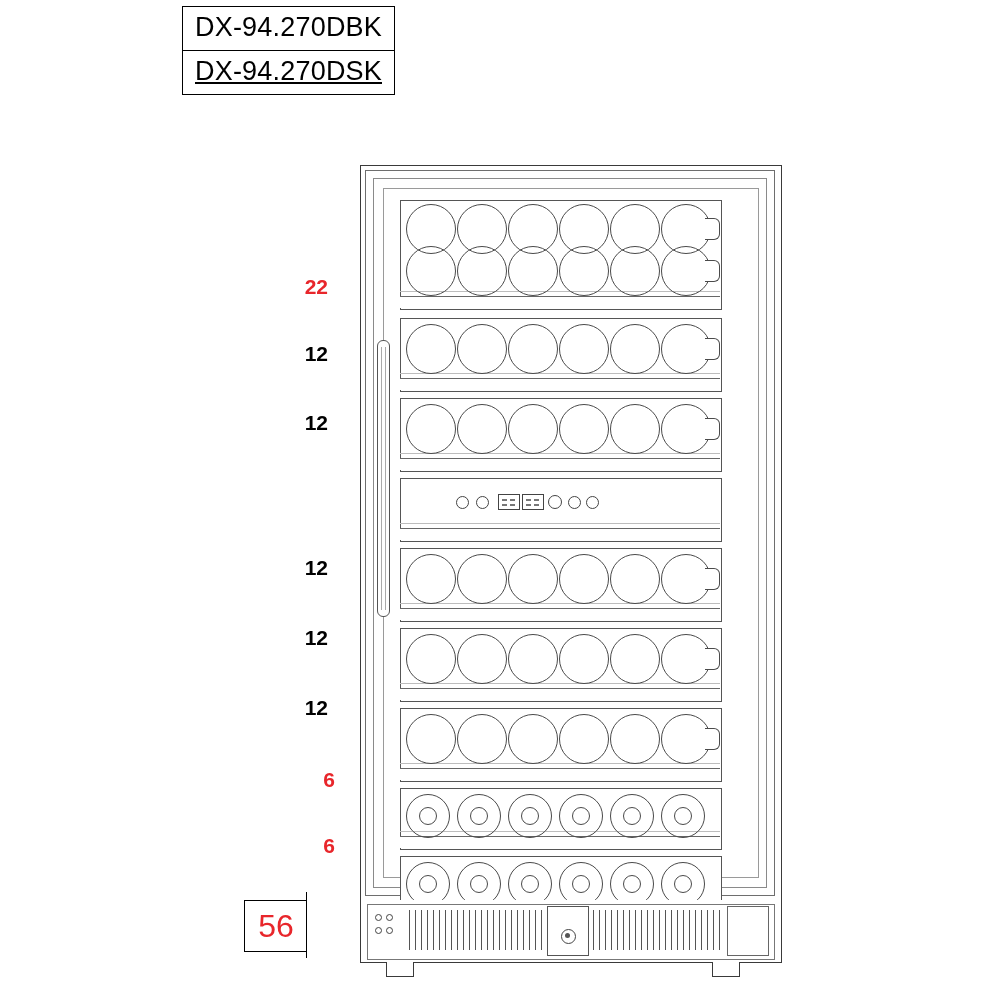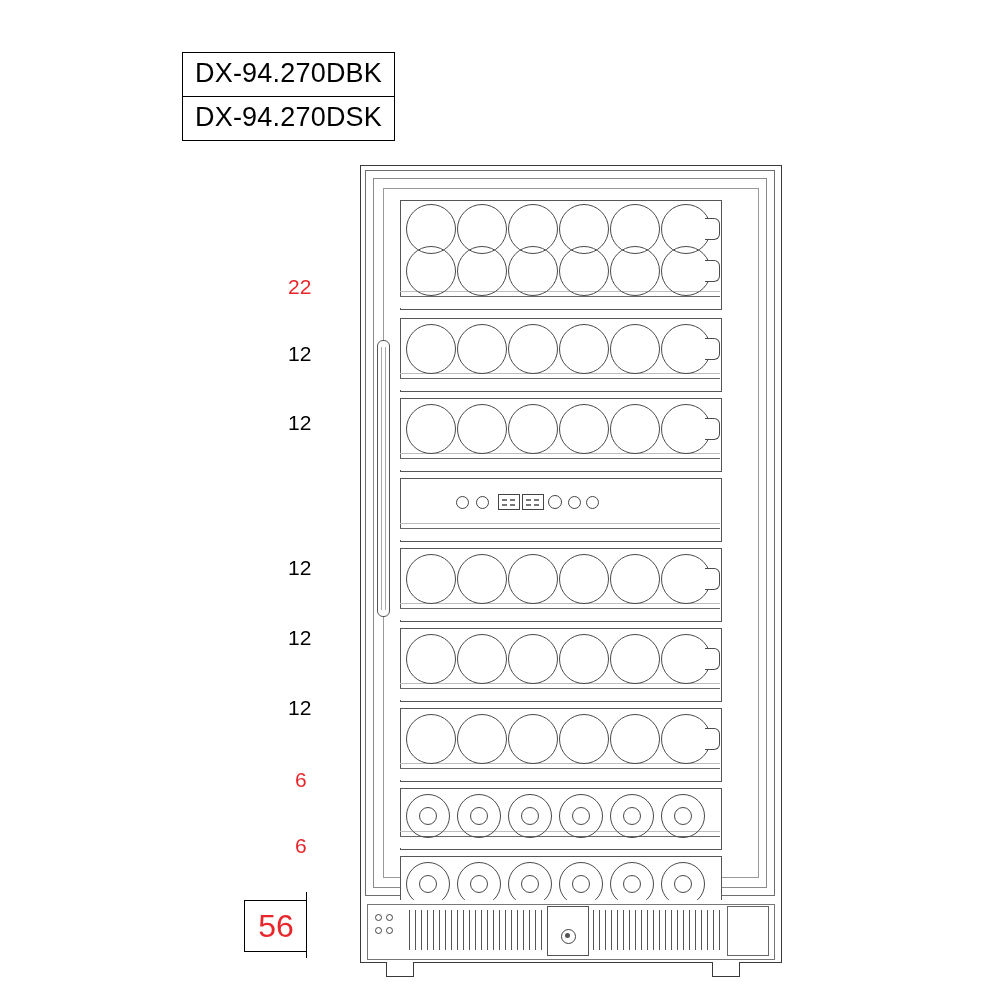--- a/index.html
+++ b/index.html
@@ -1,38 +1,39 @@
 <!DOCTYPE html>
 <html><head>
 <meta charset="utf-8">
 <style>
   html,body{margin:0;padding:0;background:#ffffff;}
   body{width:1000px;height:1000px;position:relative;font-family:"Liberation Sans",sans-serif;overflow:hidden;}
 
   
-  #model-boxes{position:absolute;left:182px;top:6px;margin-top:46px;}
+  #model-boxes{position:absolute;left:182px;top:6px;}
   .model-box{
     border:1px solid #000;
     background:#fff;
     font-size:27px;
     line-height:1;
     padding:7px 12px 9px 12px;
     color:#000;
     letter-spacing:.2px;
     white-space:nowrap;
   }
-  .model-box + .model-box{border-top:none;}
+  .model-box + .model-box{border-top:none;text-decoration:underline;}
 
   
   .callout{
     position:absolute;
     font-size:21px;
     color:#000;
-    text-align:left;
+    text-align:right;
     width:40px;
+    font-weight:bold;
   }
   .callout.red{color:#e8262b;}
 
   
   #total-wrap{position:absolute;left:244px;top:900px;width:78px;height:52px;}
   #total-box{
     position:absolute;left:0;top:0;width:62px;height:50px;
     border:1px solid #000;border-right:none;background:#fff;
     display:flex;align-items:center;justify-content:center;
     font-size:32px;color:#e8262b;

